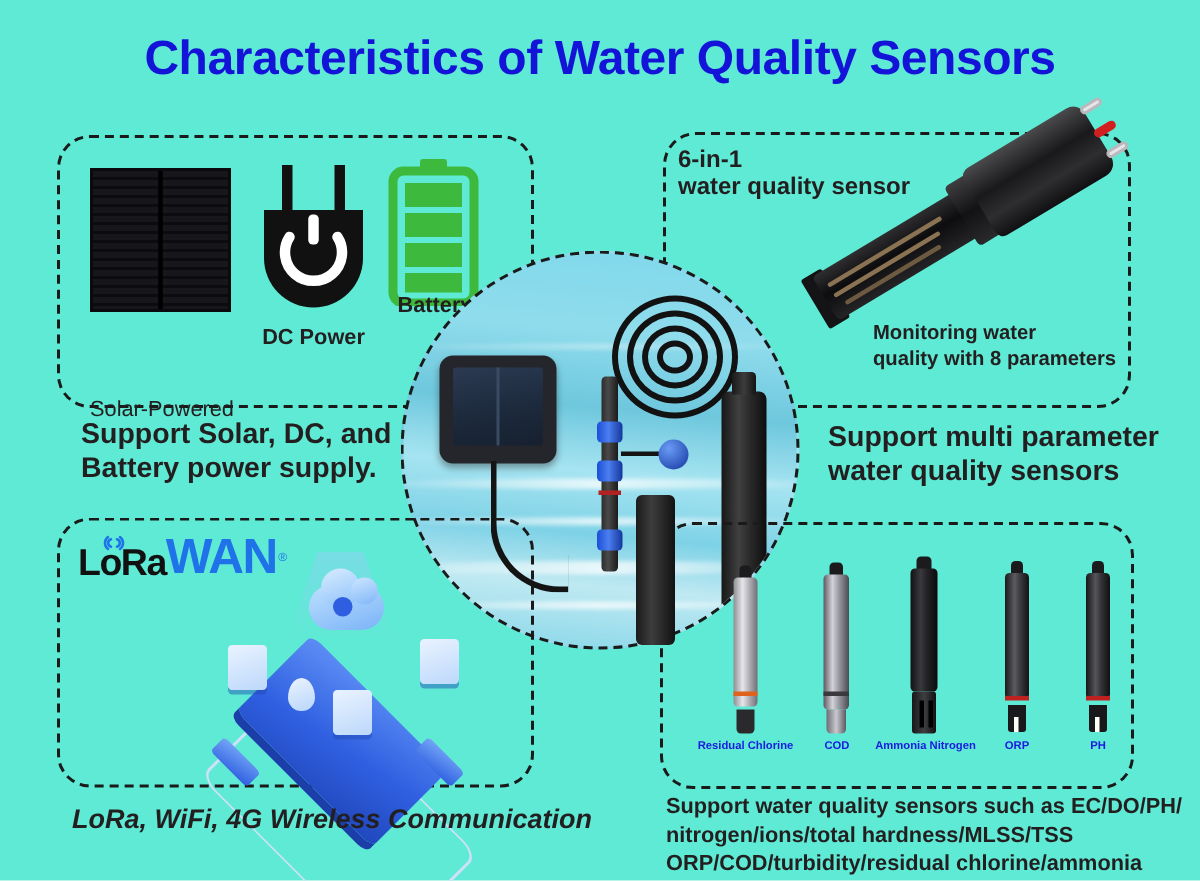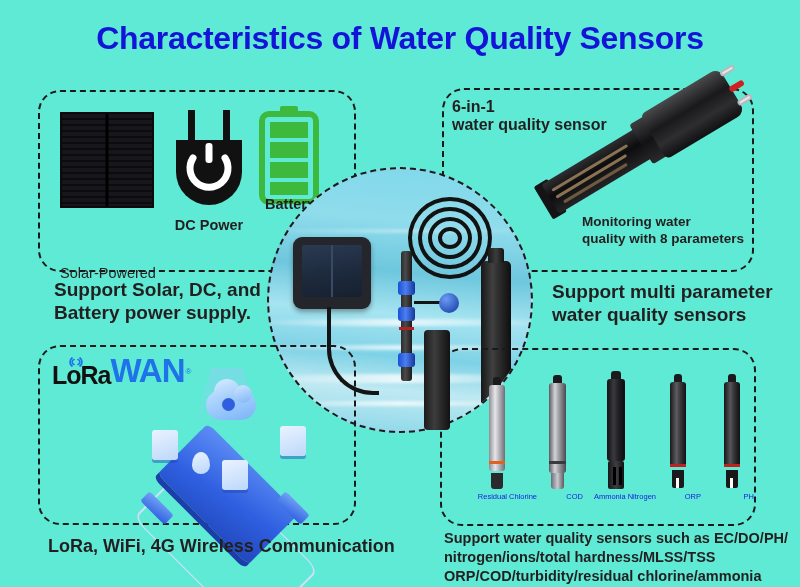--- a/index.html
+++ b/index.html
@@ -41,21 +41,21 @@
 
   
   .caption {
     position: absolute;
     font-weight: bold;
     color: #231f20;
     line-height: 1.22;
   }
   #cap-power  { left: 54px;  top: 278px; font-size: 19px; }
   #cap-sensor { left: 552px; top: 280px; font-size: 19px; }
-  #cap-comm   { left: 48px;  top: 536px; font-size: 18px; white-space: nowrap; }
+  #cap-comm   { left: 48px;  top: 536px; font-size: 18px; white-space: nowrap; font-style: italic; }
   #cap-probes { left: 444px; top: 529px; font-size: 14.5px; line-height: 1.32; width: 350px; }
 
   
   #solar-icon {
     position: absolute; left: 60px; top: 112px;
     width: 94px; height: 96px;
     background:
       repeating-linear-gradient(180deg, #17171b 0px, #17171b 4px, #0c0c10 4px, #0c0c10 6px),
       #121216;
     border: 2px solid #0a0a0d;
@@ -257,22 +257,22 @@
   }
 
   
   .probe { position: absolute; }
   .probe .shaft { position: absolute; left: 0; top: 0; width: 100%; border-radius: 3px; }
   .probe .cap   { position: absolute; left: 22%; top: -8px; width: 56%; height: 10px;
                   background: #1b1b1d; border-radius: 3px 3px 0 0; }
   .probe .ring  { position: absolute; left: 0; width: 100%; height: 3px; }
   .probe .guard { position: absolute; left: 14%; width: 72%; }
   .probe-label {
-    position: absolute; text-align: right;
-    font-size: 7.5px; font-weight: normal; color: #1a1ae0; white-space: nowrap;
+    position: absolute; text-align: center;
+    font-size: 7.5px; font-weight: bold; color: #1a1ae0; white-space: nowrap;
   }
 
   
   #probe-bg {
     position: absolute; left: 424px; top: 330px; width: 26px; height: 100px;
     background: linear-gradient(90deg,#1b1b1b,#3d3d3d 40%,#121212);
     border-radius: 4px;
   }
 </style>
 </head>

